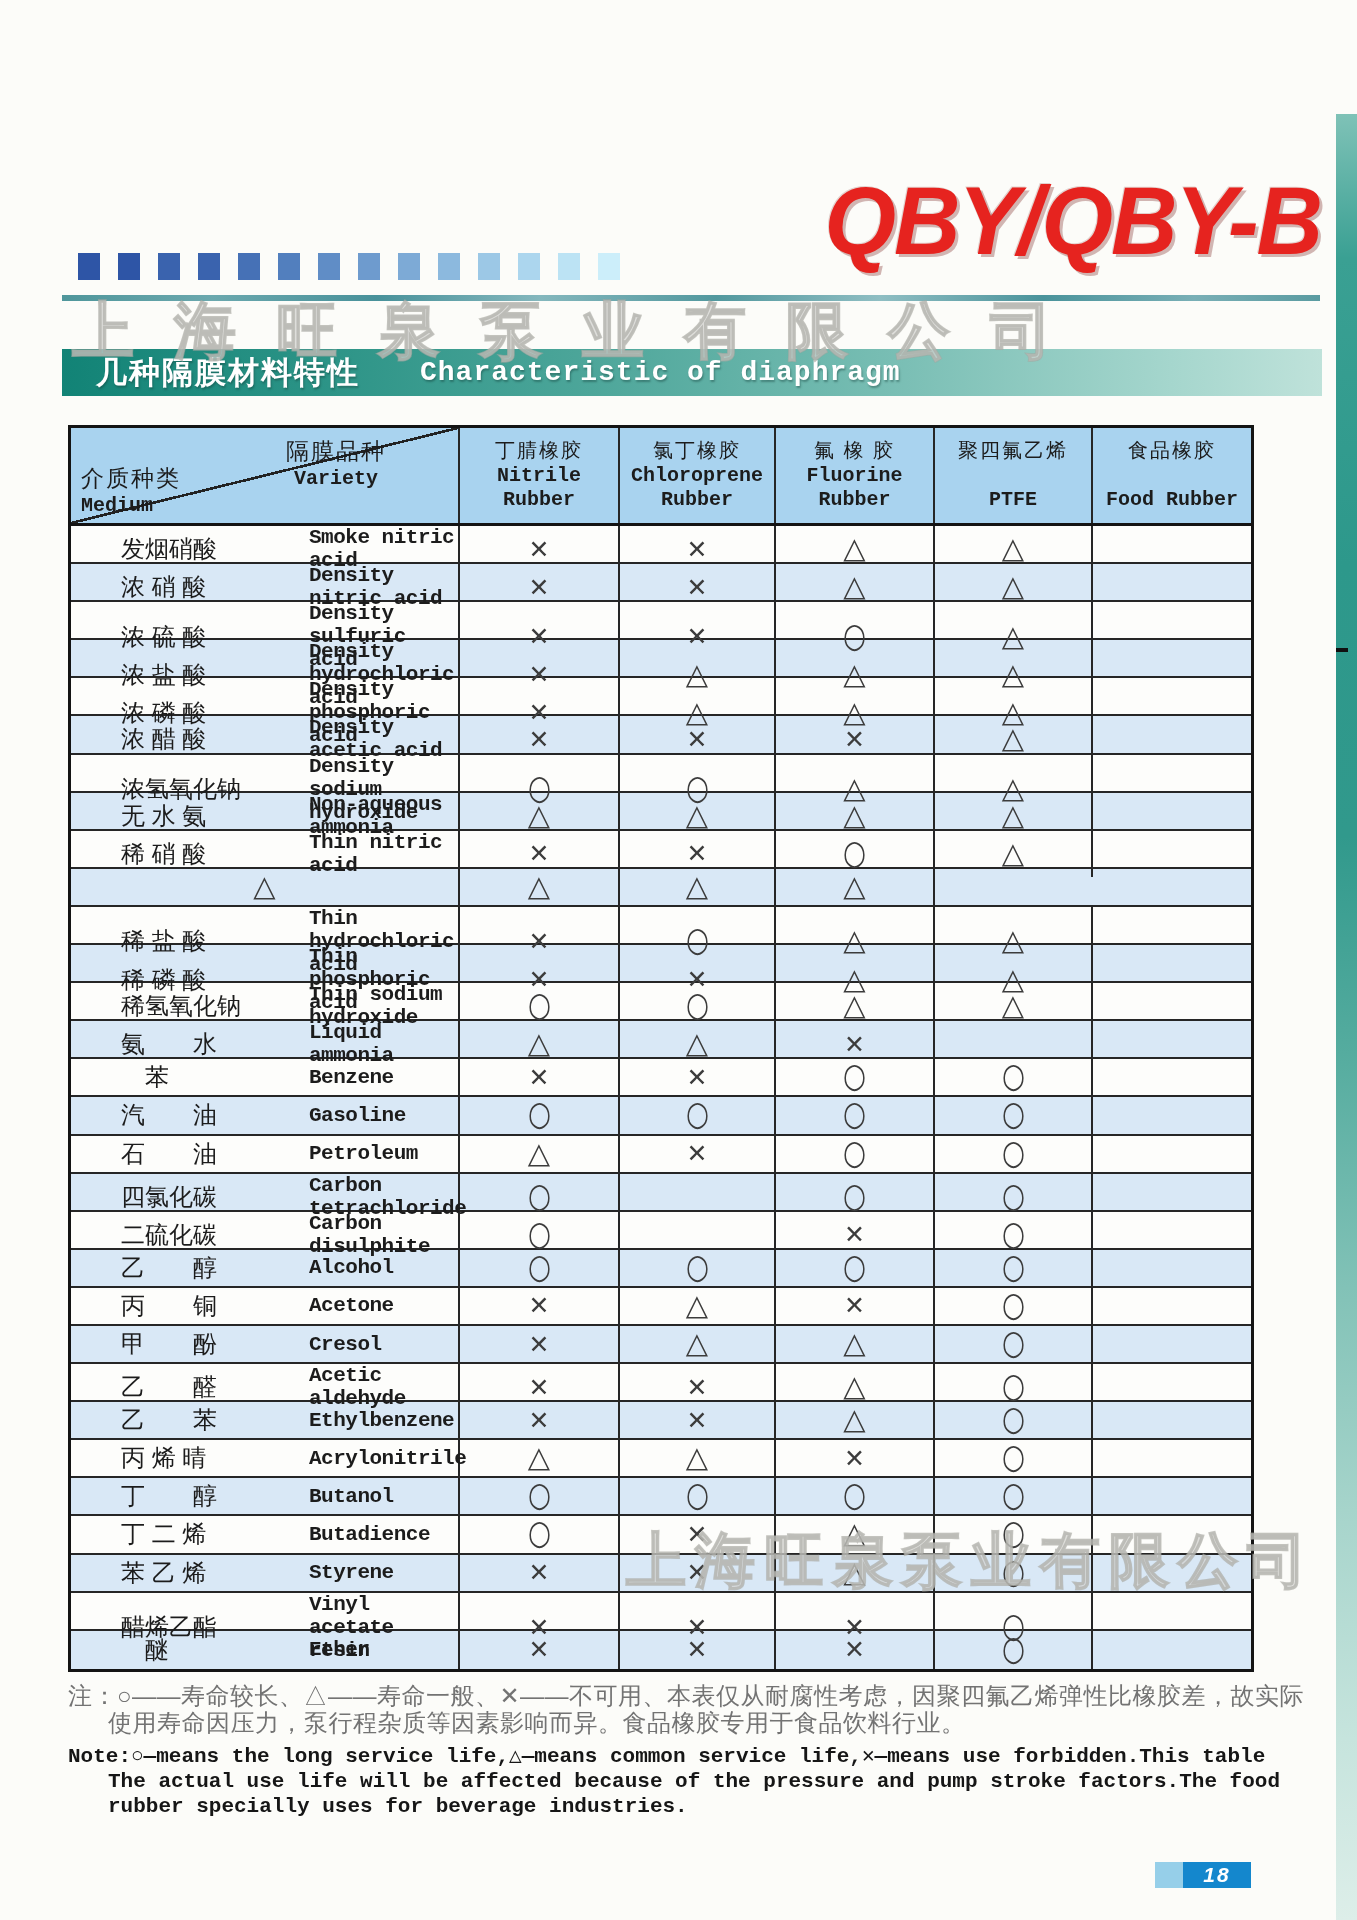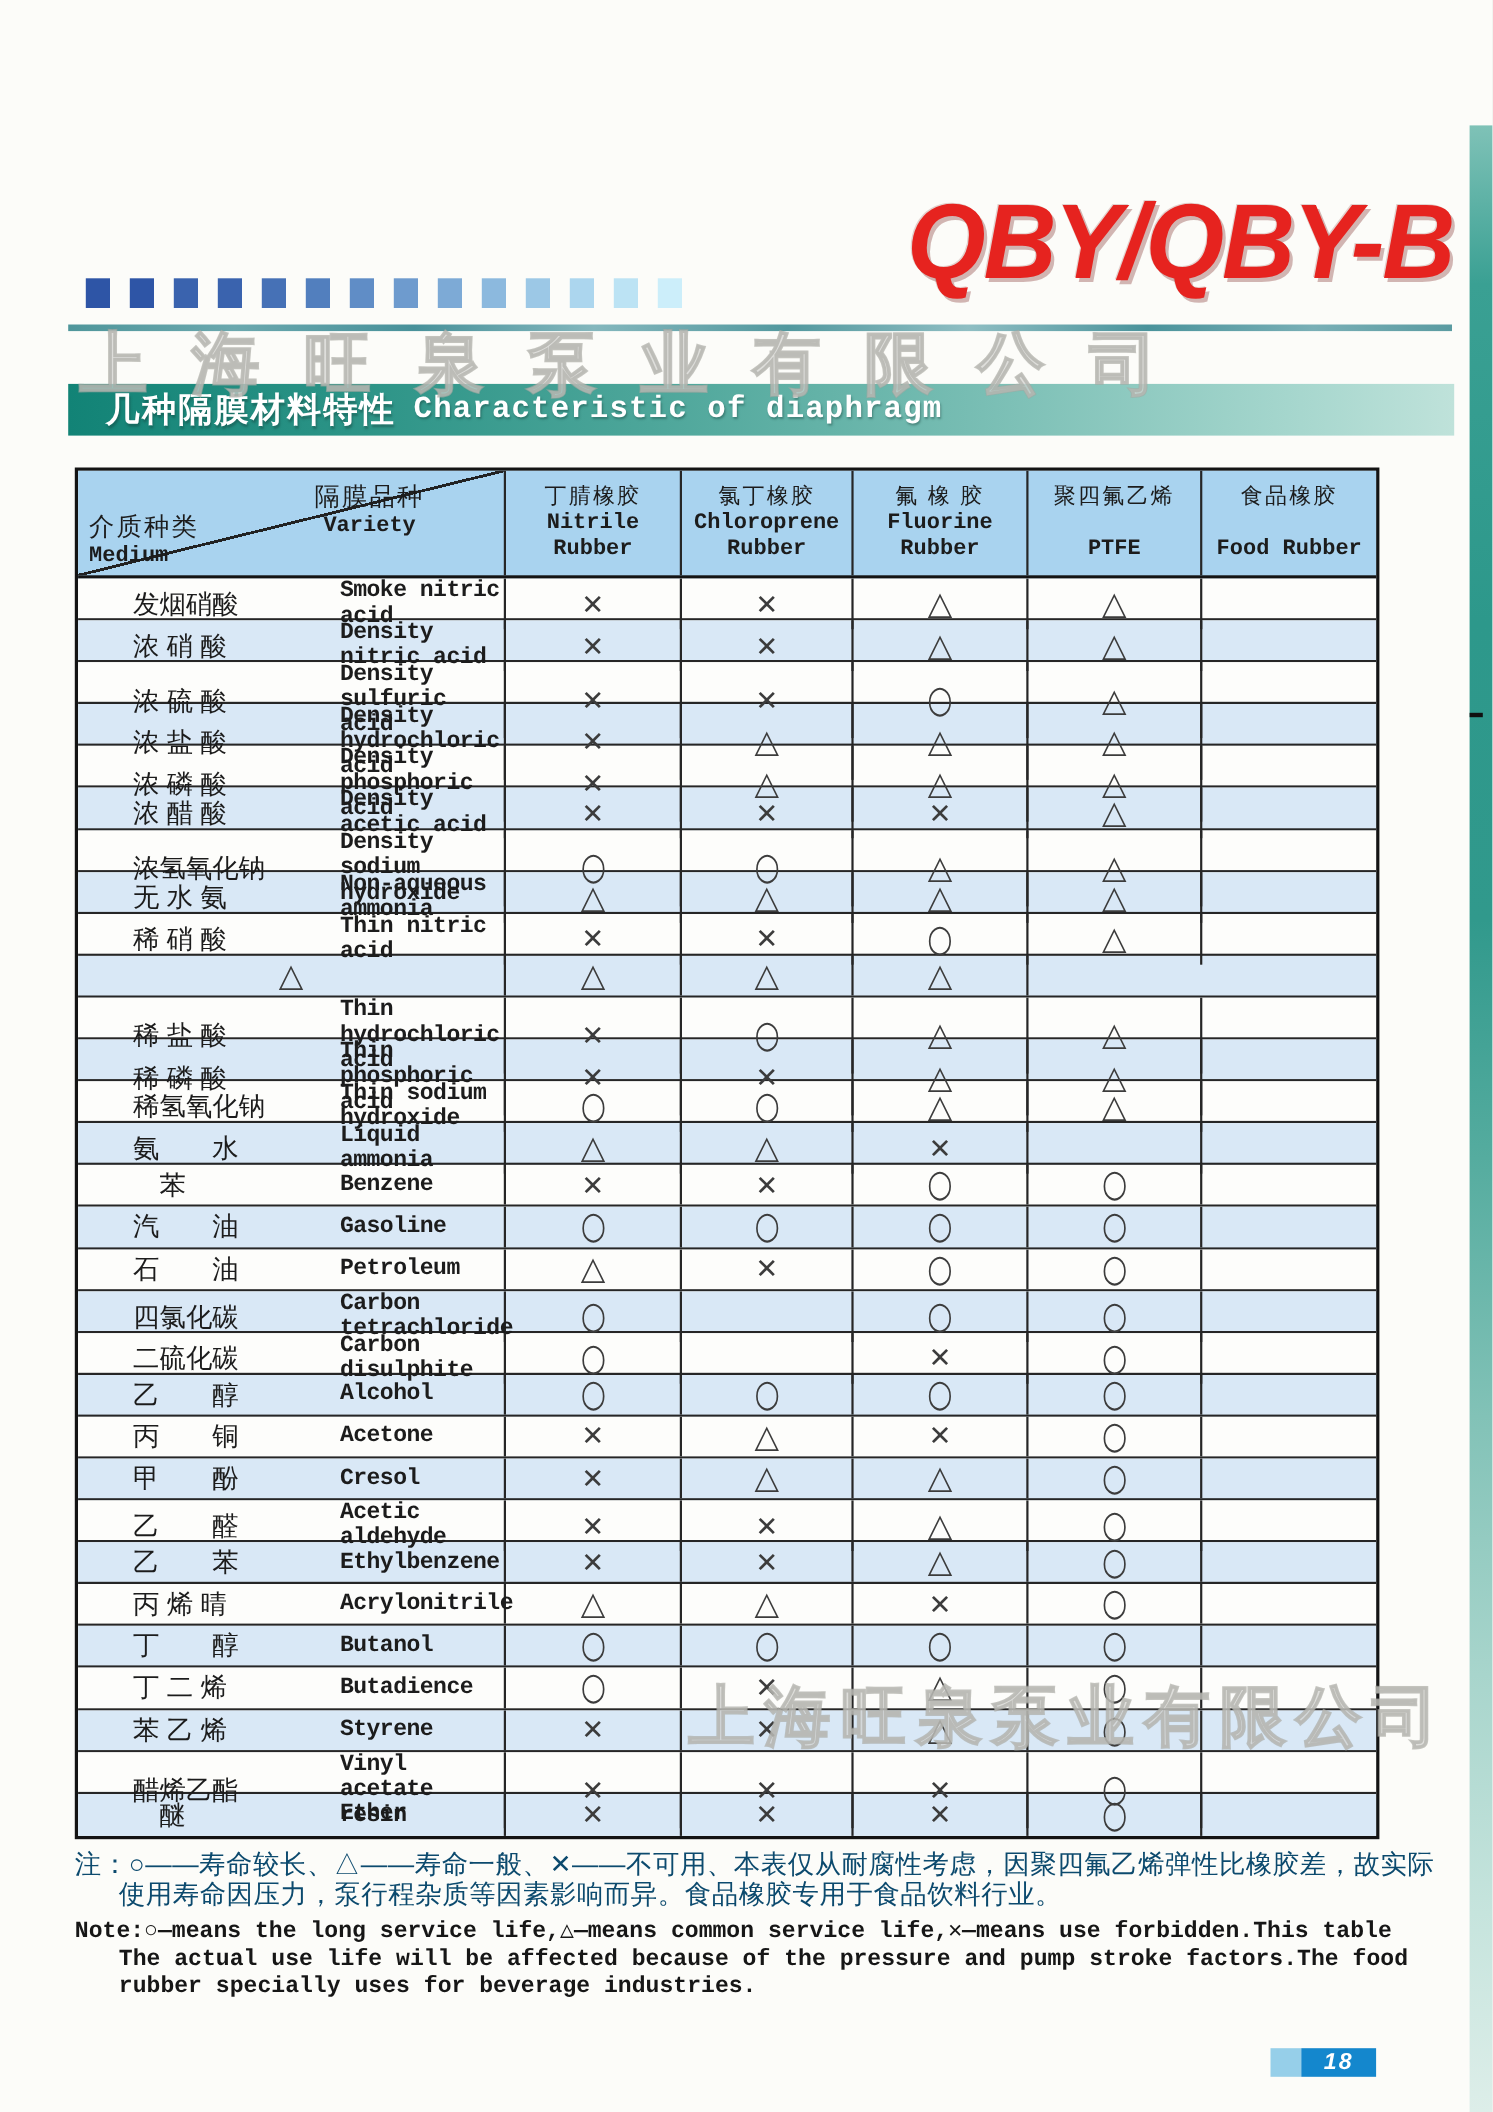--- a/index.html
+++ b/index.html
@@ -26,21 +26,21 @@
   .wm{position:absolute;white-space:nowrap;font-weight:bold;z-index:6;pointer-events:none;
       color:rgba(255,255,255,.38);-webkit-text-stroke:1.5px rgba(168,168,162,.62);
       text-shadow:0 0 1px rgba(160,160,154,.55);}
   .wm1{left:72px;top:289px;font-size:62px;letter-spacing:40px;}
   .wm2{left:626px;top:1521px;font-size:60px;letter-spacing:9px;}
 
   
   .titlebar{position:absolute;left:62px;top:349px;width:1260px;height:47px;
      background:linear-gradient(90deg,#128376 0%,#2b9386 20%,#4da69a 42%,#79beb4 66%,#a5d6cd 88%,#bfe2da 100%);
      color:#fff;display:flex;align-items:center;padding-left:34px;box-sizing:border-box;
-     text-shadow:1px 2px 2px rgba(18,58,52,.4);}
+     text-shadow:1px 2px 2px rgba(18,58,52,.4);gap:44px;}
   .t-cn{font-size:31px;font-weight:bold;letter-spacing:2px;}
   .t-en{font-size:28px;font-weight:bold;margin-left:16px;letter-spacing:1px;}
 
   
   .dtable{position:absolute;left:68px;top:425px;width:1180px;border:3px solid #141414;
           box-sizing:content-box;background:#fdfdfb;z-index:2;}
   .thead{height:95px;display:grid;grid-template-columns:389px 160px 156px 159px 158px 1fr;
          background:#a9d3ef;border-bottom:3px solid #141414;}
   .thead .cell{border-right:2px solid #262626;box-sizing:border-box;}
   .thead .cell:last-child{border-right:none;}
@@ -68,21 +68,21 @@
   .lbl-cn{padding-left:10px;width:188px;font-size:24px;white-space:pre;flex:none;margin-left:40px;}
   .lbl-en{font-size:21px;font-weight:600;letter-spacing:-0.5px;}
   .sym{display:flex;align-items:center;justify-content:center;
        font-family:"DejaVu Sans",sans-serif;color:#3c3c3c;}
   .s-circle{font-size:33px;display:inline-block;transform:scale(.8,1.04);margin-top:-3px;}
   .s-triangle{font-size:29px;margin-top:-2px;}
   .s-cross{font-size:25px;}
 
   
   .notes{position:absolute;left:68px;top:1682px;width:1278px;z-index:3;}
-  .n-cn{font-size:24px;line-height:27px;letter-spacing:0.5px;color:#0c4a6e;}
+  .n-cn{font-size:24px;line-height:27px;letter-spacing:0.5px;color:#737373;}
   .n-cn.indent{padding-left:40px;}
   .n-en{font-size:21px;line-height:25px;font-weight:700;color:#161616;}
   .n-en.indent{padding-left:40px;}
   .n-en.first{margin-top:8px;}
 
   
   .pagebadge{position:absolute;left:1155px;top:1862px;display:flex;height:26px;}
   .pb-light{width:28px;height:26px;}
   .pb-dark{width:68px;height:26px;color:#fff;font-size:21px;font-weight:bold;font-style:italic;
            display:flex;align-items:center;justify-content:center;letter-spacing:2px;}

